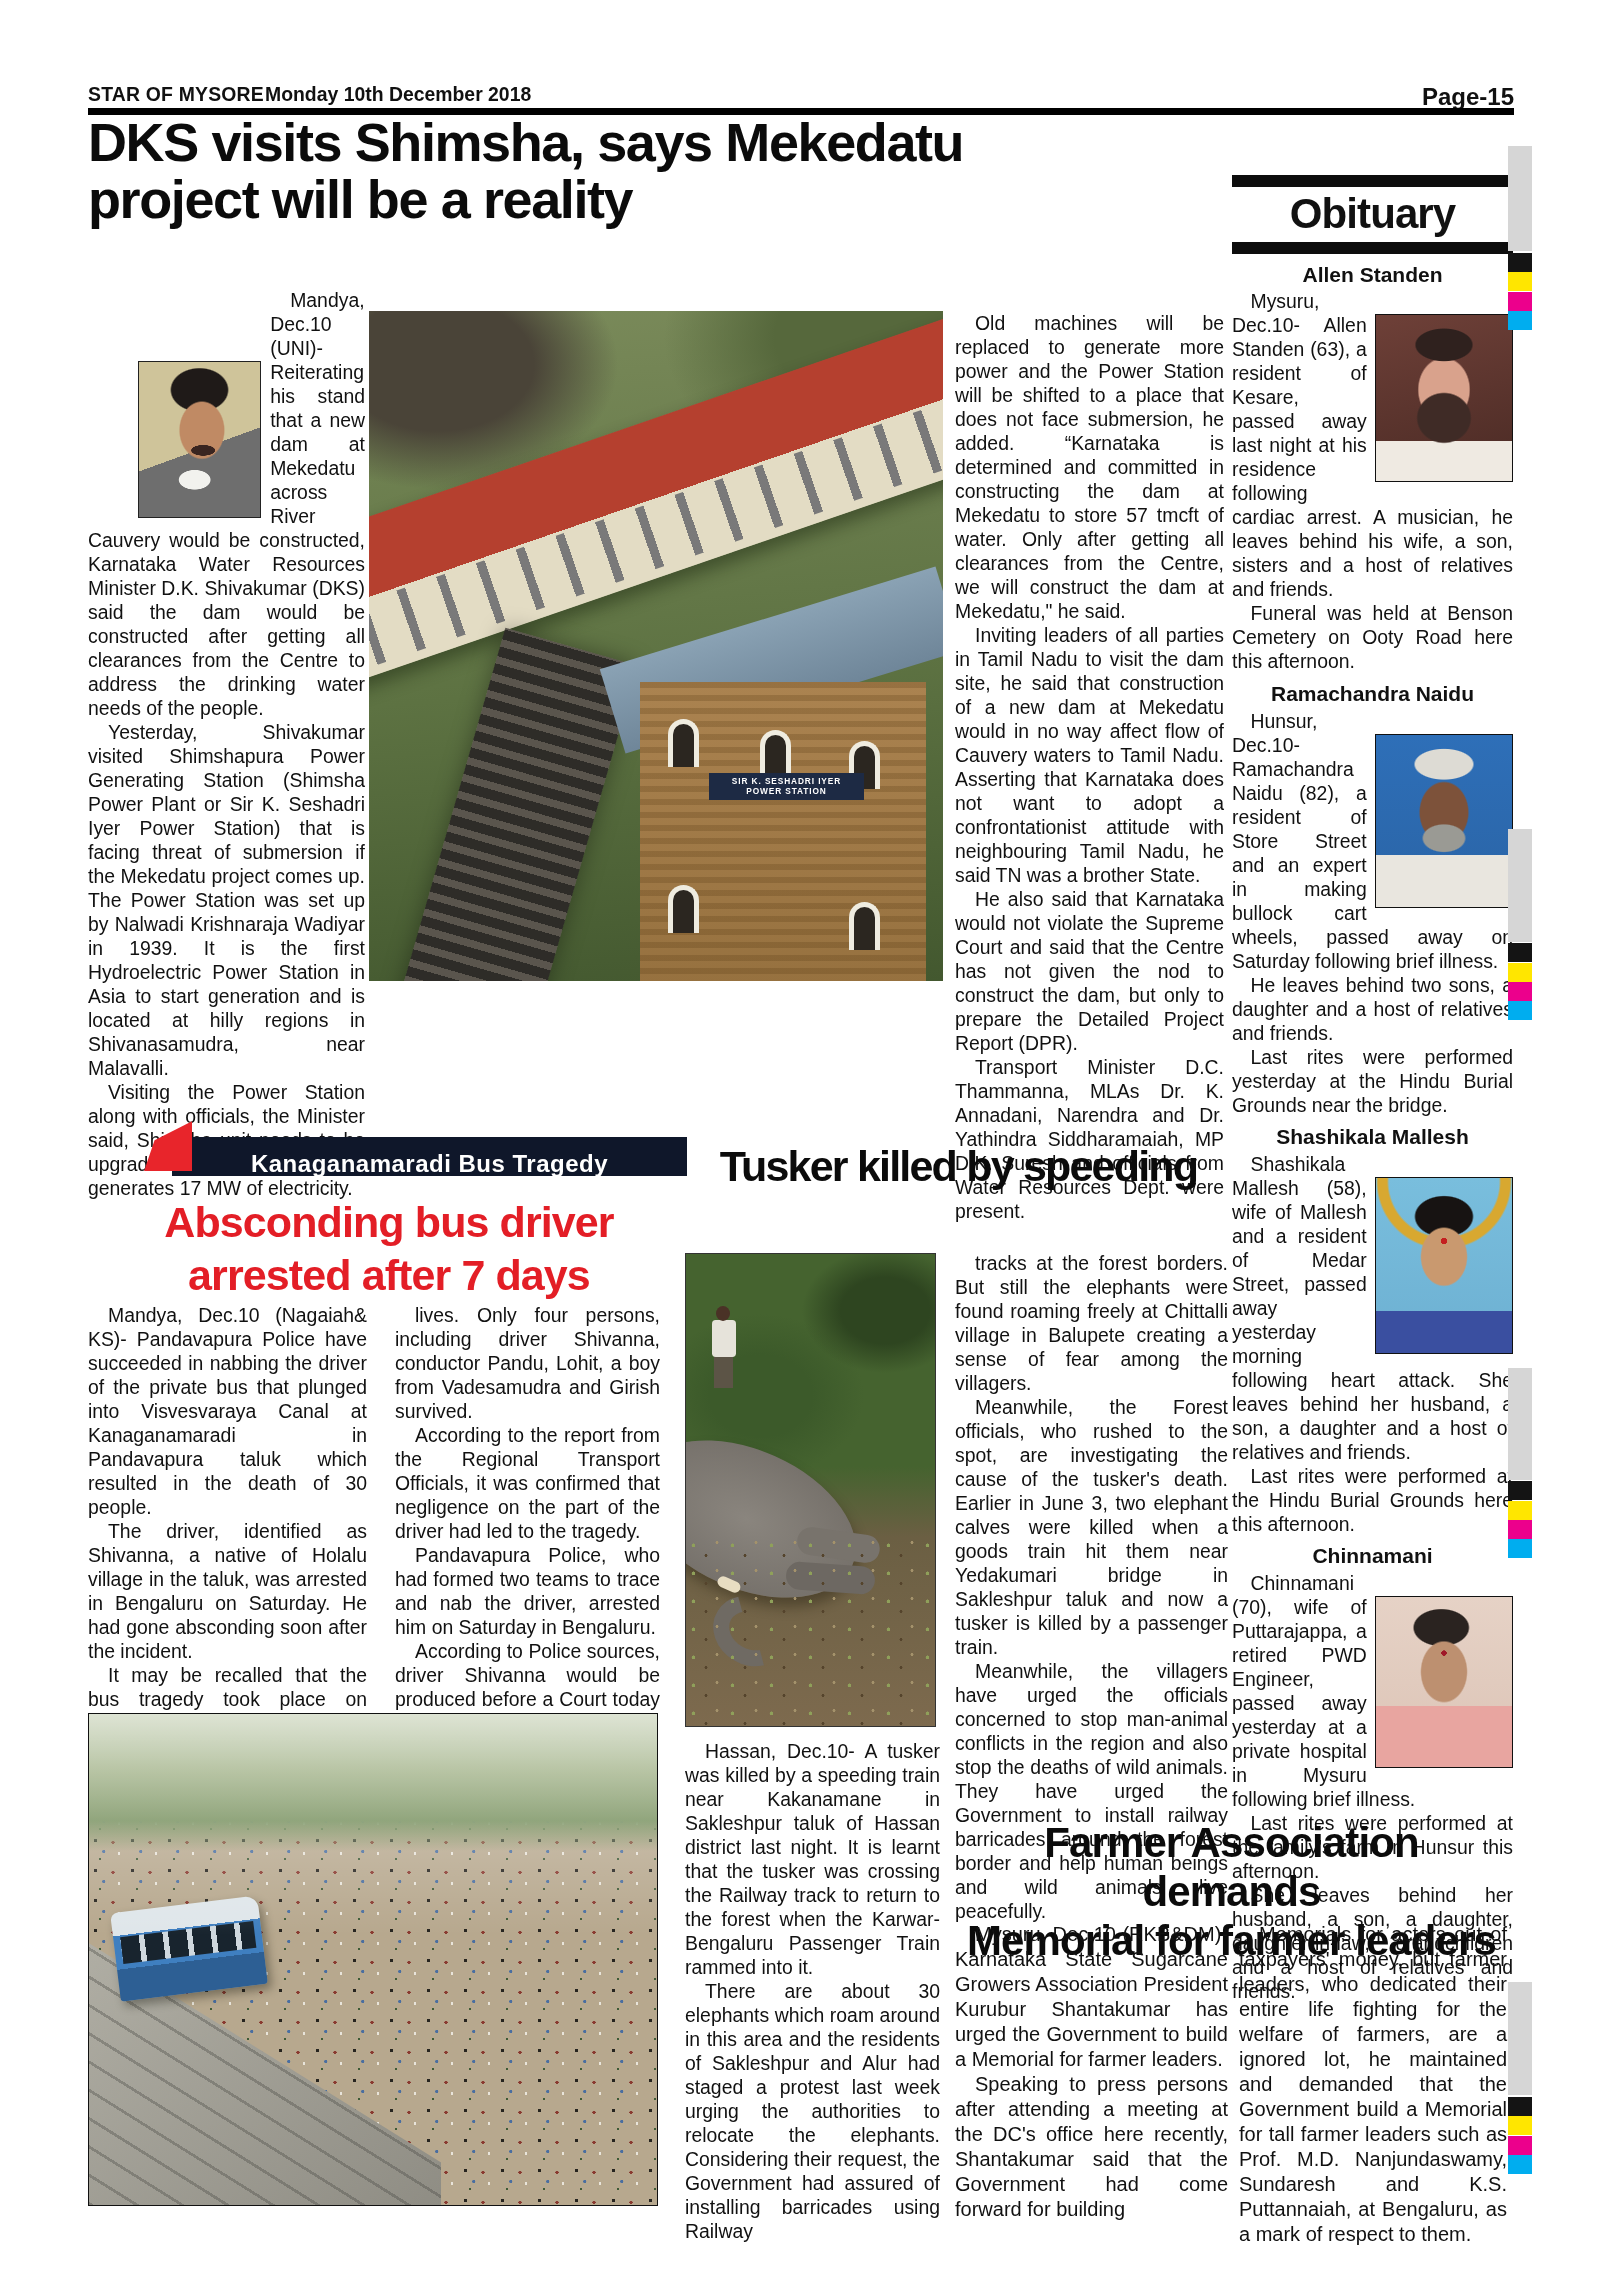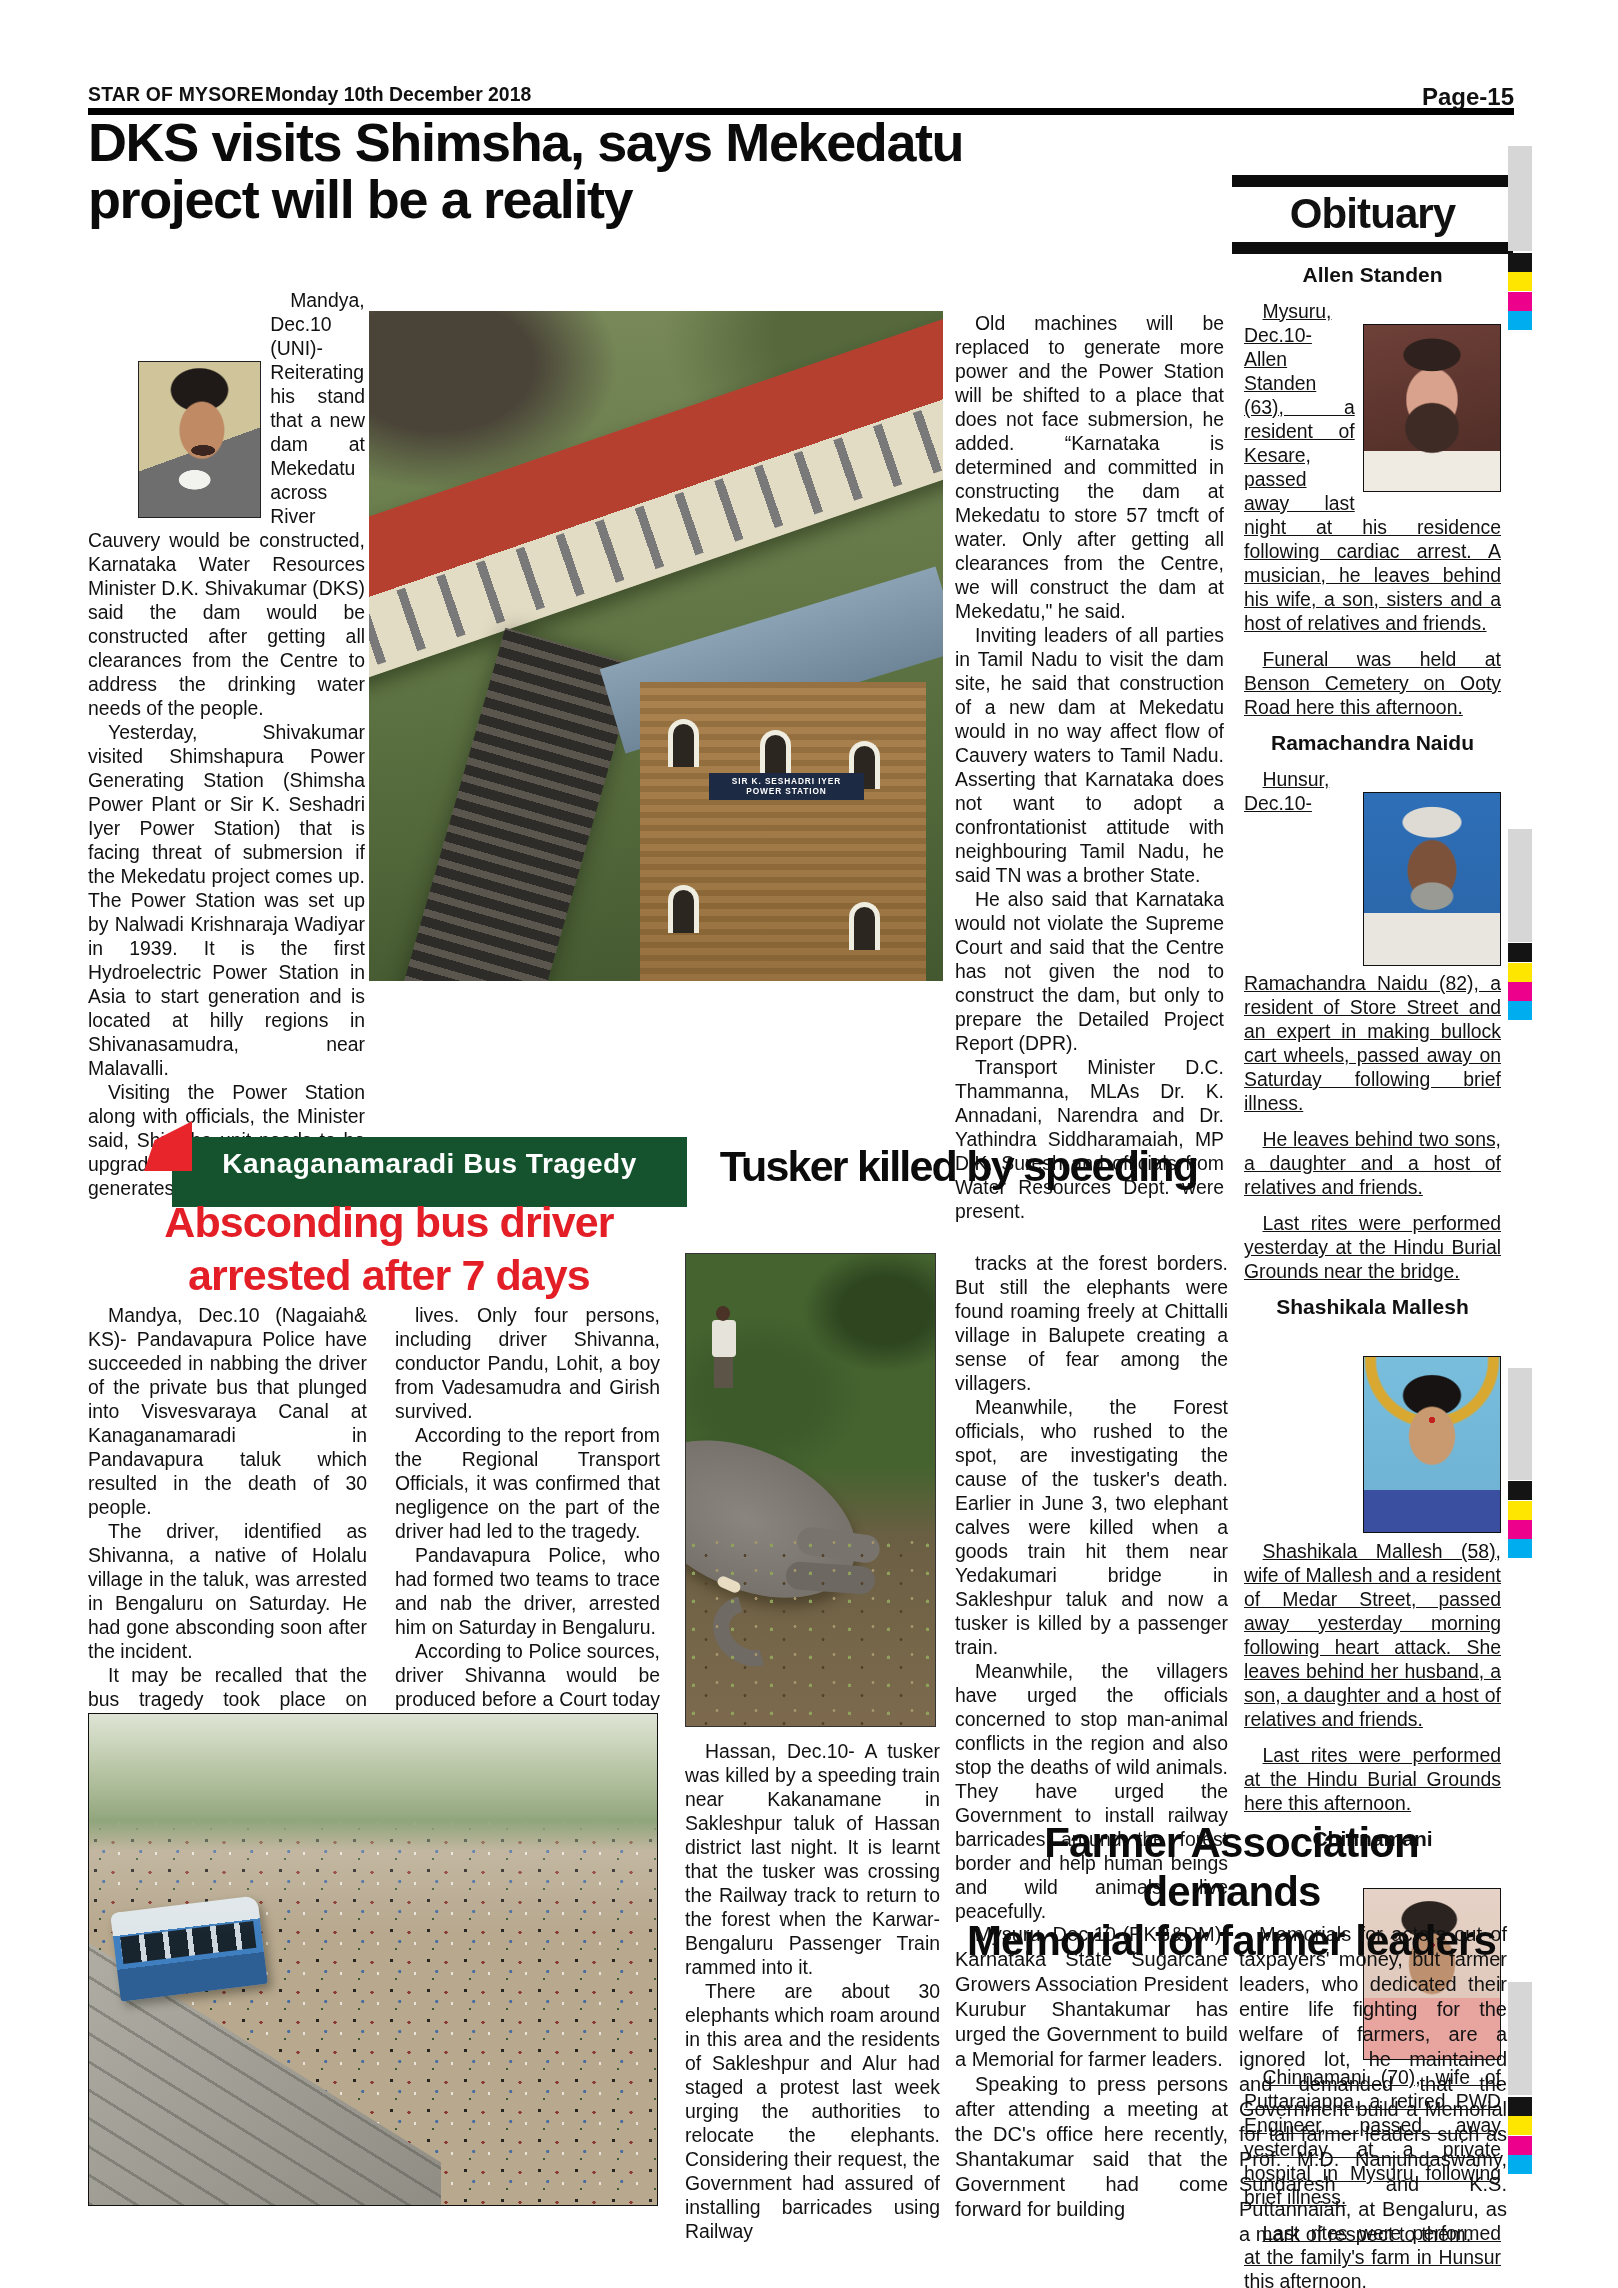--- a/index.html
+++ b/index.html
@@ -37,21 +37,21 @@
   .tusker-col1 { left:685px; top:1739px; width:255px; }
   .tusker-col2 { left:955px; top:1251px; width:273px; }
   .farmer-col1 { left:955px; top:1922px; width:273px; font-size:20px; line-height:25px; }
   .farmer-col2 { left:1239px; top:1922px; width:268px; font-size:20px; line-height:25px; }
 
   
   .obituary { left:1232px; top:175px; width:281px; }
   .ob-bar { height:12px; background:#0d0d0d; }
   .ob-title { text-align:center; font-size:42px; font-weight:bold; padding:2.8px 0 4.6px 0; letter-spacing:-0.9px; }
   .ob-body { text-align:justify; font-size:19.4px; line-height:24px; }
-  .ob-body p { margin:12px; text-indent:18.5px;text-decoration:underline; }
+  .ob-body p { margin:0; text-indent:18.5px; }
   .ob-name { text-align:center; font-size:21px; font-weight:bold; margin:8.3px 0 2.8px 0; }
 
   
   .float-dks { float:left; width:123px; height:157px; margin:73px 9.2px 4.6px 50px;
     border:1.8px solid #222;
     background:
       radial-gradient(ellipse 16.6px 7.4px at 53% 57%, #3a2520 70%, transparent 74%),
       radial-gradient(ellipse 24px 14.8px at 46% 76%, #f2f2ee 64%, transparent 68%),
       radial-gradient(ellipse 33px 42px at 52% 44%, #c08a64 66%, transparent 70%),
       radial-gradient(ellipse 41px 31px at 50% 18%, #1f1a18 68%, transparent 72%),
@@ -166,22 +166,22 @@
       repeating-linear-gradient(32deg, rgba(70,70,65,.35) 0 2.8px, transparent 2.8px 24px),
       linear-gradient(140deg, #b2b0a6, #8f8d84); }
   .bp-bus { position:absolute; left:26px; top:190px; width:148px; height:89px;
     transform:rotate(-7deg); border-radius:7.4px 13px 3.7px 3.7px;
     background:linear-gradient(#dfe6ea 0 26%, #3f7fc0 26% 64%, #2d5f94 64% 100%);
     box-shadow:3.7px 5.5px 9.2px rgba(30,30,20,.4); }
   .bp-bus-windows { position:absolute; left:7.4px; top:28%; width:90%; height:30%;
     background:repeating-linear-gradient(90deg, #18242e 0 18.5px, #cfd8de 18.5px 24px); }
 
   
-  .bus-banner { left:172px; top:1137px; width:515px; height:70px; background:#14532d;
-    color:#fff; font-size:28px; font-weight:bold; text-align:center; line-height:54px;
+  .bus-banner { left:172px; top:1137px; width:515px; height:39px; background:#0f172a;
+    color:#fff; font-size:24px; font-weight:bold; text-align:center; line-height:54px;
     letter-spacing:0.5px; }
   .banner-flag { position:absolute; left:-28px; top:-15.7px; width:48px; height:50px;
     background:#e8252b; clip-path:polygon(0 100%, 22% 38%, 100% 0, 100% 100%); }
 
   
   .reg { left:1508px; width:24px; }
   .reg-gray { background:#d6d6d6; }
   .reg-black { background:#141414; height:19.4px; }
   .reg-yellow { background:#ffe600; height:19.4px; }
   .reg-magenta { background:#ec008c; height:19.4px; }

